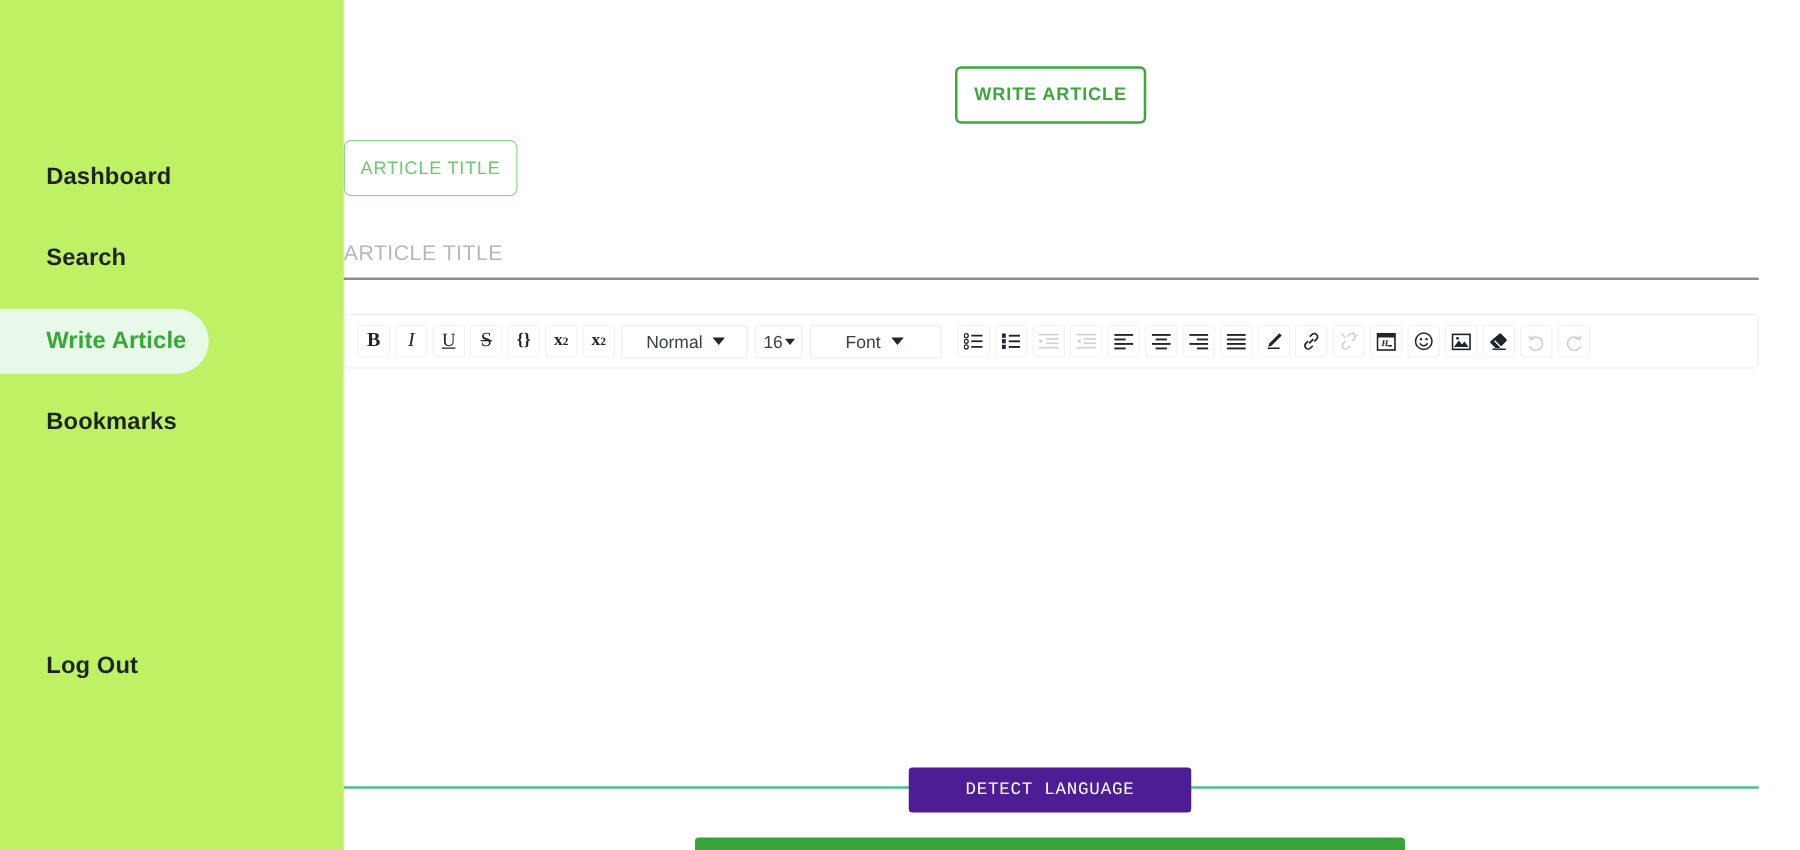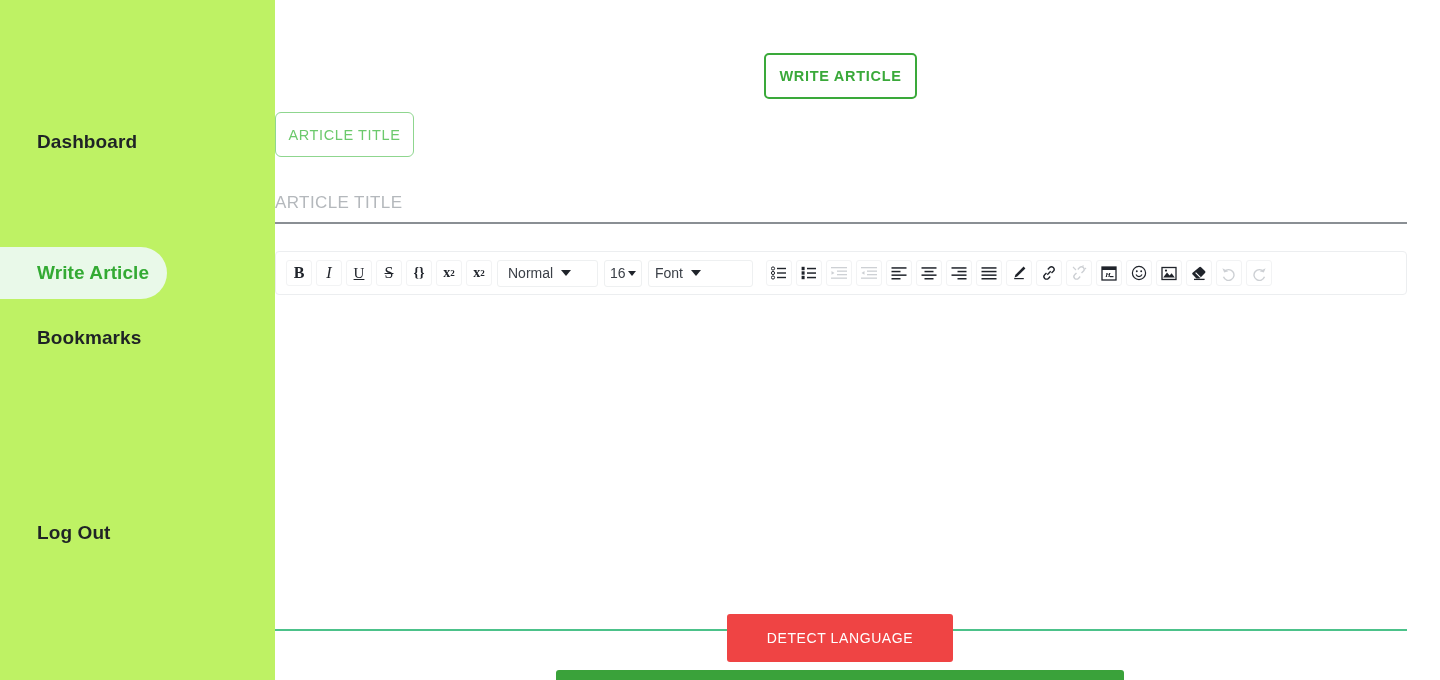--- a/index.html
+++ b/index.html
@@ -128,21 +128,21 @@
   .tb.s { font-family: "Liberation Serif", serif; text-decoration: line-through; font-size: 16px; }
   .tb.code { font-family: "Liberation Serif", serif; font-size: 14px; font-weight: bold; }
   .tb.sup, .tb.sub { font-family: "Liberation Serif", serif; font-weight: bold; font-size: 14px; }
   .tb.sup sup, .tb.sub sub { font-size: 9px; }
 
   .sel {
     height: 27px;
     border: 1px solid #eef0f1;
     border-radius: 3px;
     background: #fff;
-    display: flex; align-items: center; justify-content: flex-start;
+    display: flex; align-items: center; justify-content: center;
     padding: 0 7px;
     margin: 0 3px;
     font-size: 14px;
     color: #3b4048;
     cursor: pointer;
     white-space: nowrap;
   }
   .sel .cap { margin-right: 8px; }
   .sel .arrow {
     width: 0; height: 0;
@@ -163,28 +163,28 @@
     height: 336px;
     background: #fff;
     border: none;
     border-bottom: 2px solid #4cc28a;
   }
 
   
   .btn-detect {
     position: absolute;
     left: 452px; top: 614px;
-    width: 226px; height: 48px;
-    background: #ef4444;
+    width: 226px; height: 36px;
+    background: #4c1d95;
     color: #ffffff;
     border: none;
     border-radius: 3px;
     font-size: 14px;
     letter-spacing: .6px;
-    font-family: Liberation Sans, sans-serif;
+    font-family: Liberation Mono, monospace;
     cursor: pointer;
     display: flex; align-items: center; justify-content: center;
   }
   .btn-publish {
     position: absolute;
     left: 281px; top: 670px;
     width: 568px; height: 34px;
     background: #3aa23a;
     color: #ffffff;
     border: none;
@@ -198,20 +198,23 @@
 </style>
 </head>
 <body>
 
 <div id="app">
 
   <nav class="sidebar">
     <div class="nav-item" style="top:116px">
       <span>Dashboard</span>
     </div>
+    <div class="nav-item" style="top:181px">
+      <span>Search</span>
+    </div>
     <div class="nav-item active" style="top:247px">
       <span>Write Article</span>
     </div>
     <div class="nav-item" style="top:312px">
       <span>Bookmarks</span>
     </div>
     <div class="nav-item" style="top:507px">
       <span>Log Out</span>
     </div>
   </nav>

